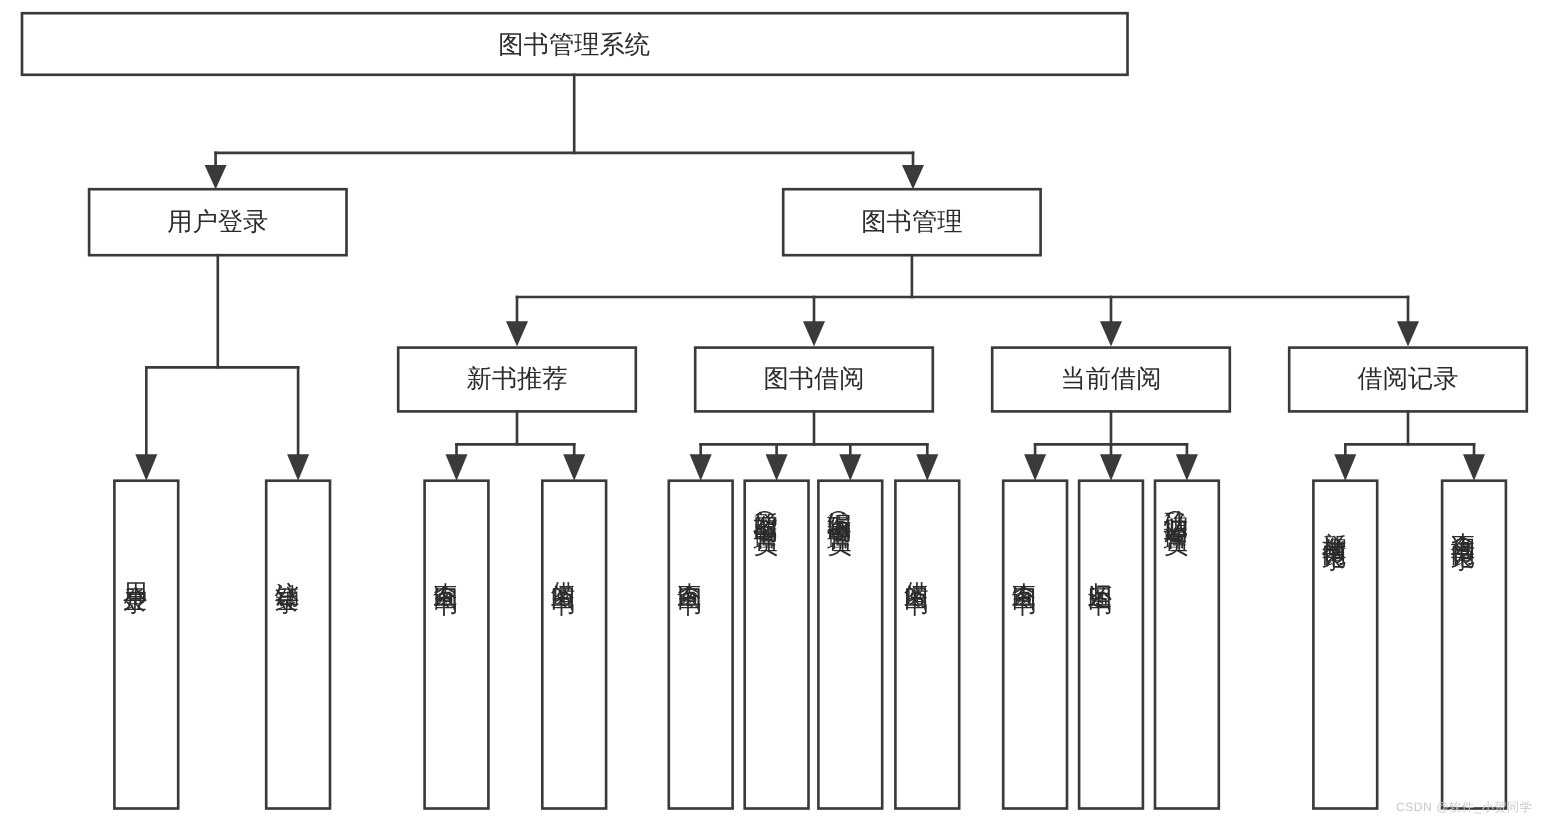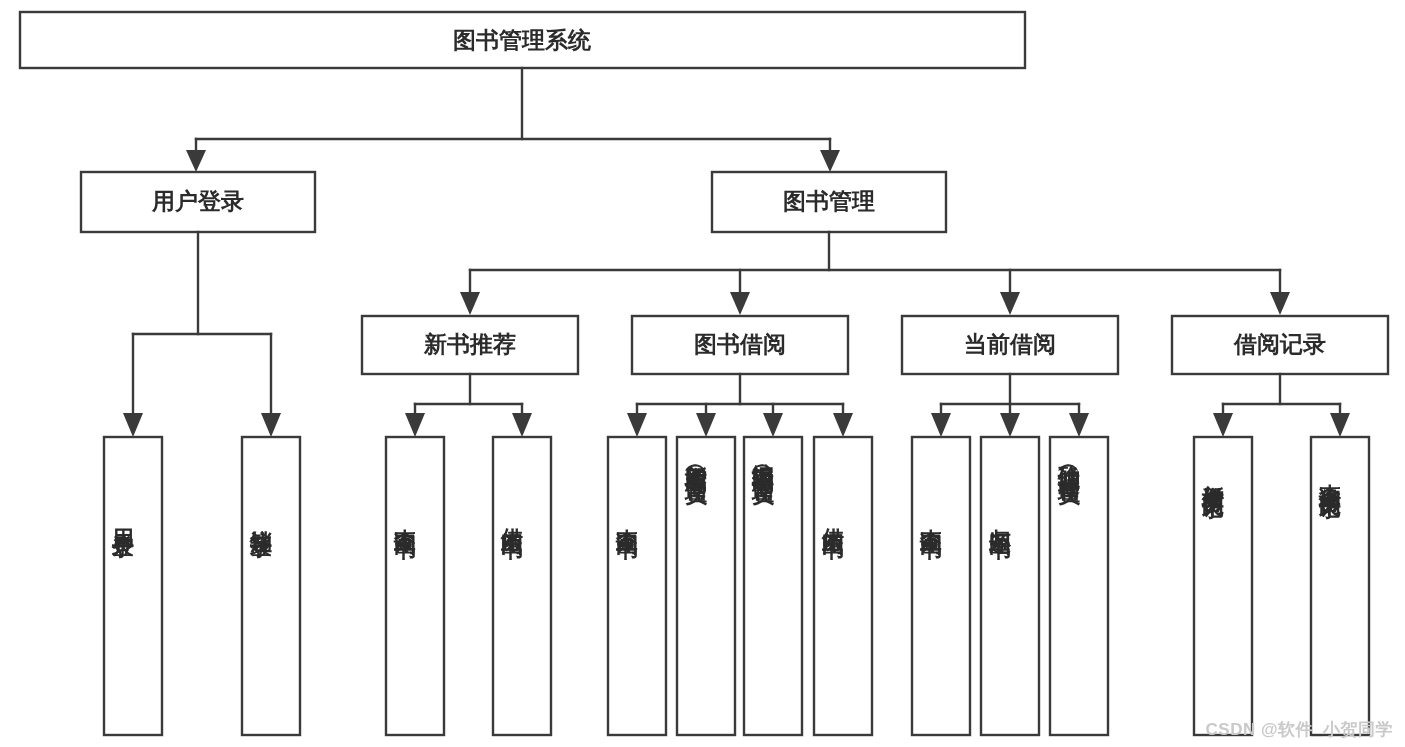--- a/index.html
+++ b/index.html
@@ -11,21 +11,20 @@
     width: 1405px;
     height: 747px;
     font-family: "Liberation Sans", "DejaVu Sans", sans-serif;
     overflow: hidden;
     position: relative;
   }
   #diagram-root {
     position: relative;
     width: 1405px;
     height: 747px;
-    font-weight: bold;
   }
   svg.diagram-svg {
     position: absolute;
     top: 0;
     left: 0;
     width: 1405px;
     height: 747px;
   }
   .node-box {
     fill: #ffffff;
@@ -60,21 +59,21 @@
     line-height: 1;
     white-space: nowrap;
     text-align: start;
     pointer-events: none;
   }
   .watermark {
     position: absolute;
     right: 12px;
     bottom: 6px;
     font-family: "Liberation Sans", "DejaVu Sans", sans-serif;
-    font-size: 17px;
+    font-size: 11px;
     color: #c9c9c9;
     letter-spacing: 0.5px;
     white-space: nowrap;
   }
 </style>
 </head>
 <body>
 
 <div id="diagram-root">
 

